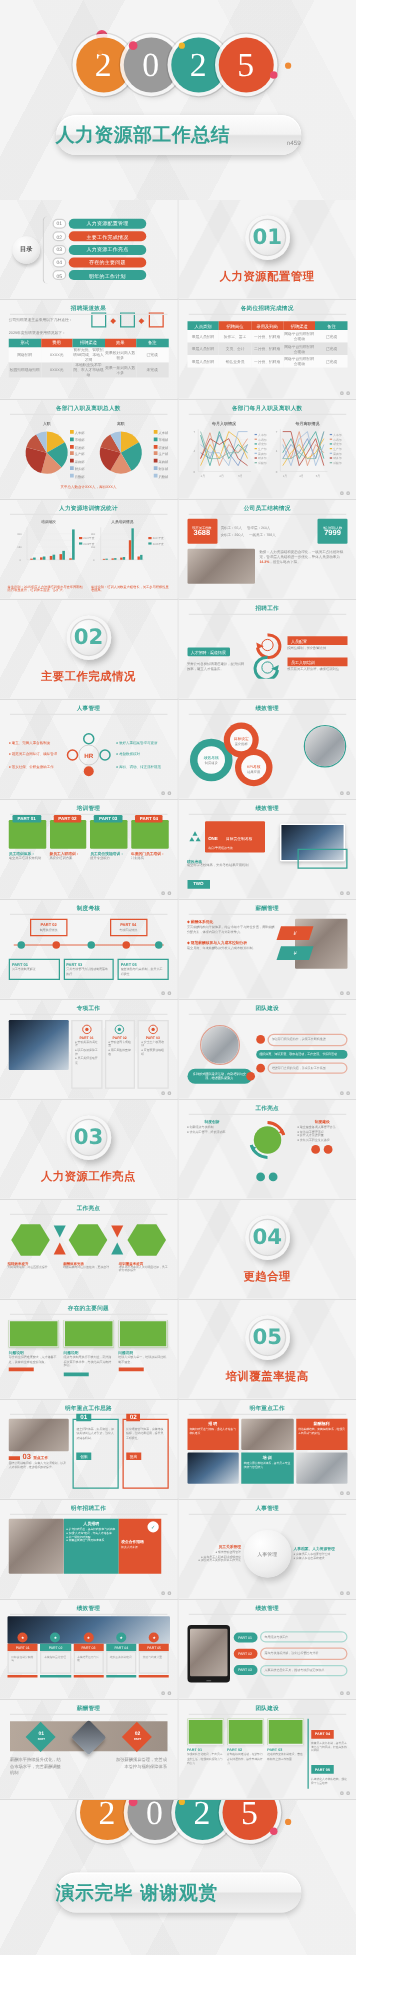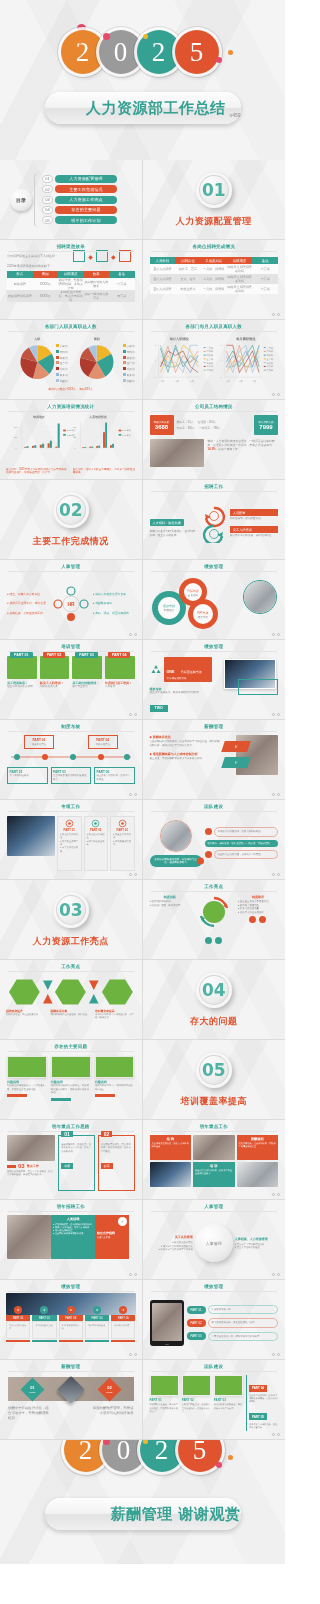--- a/index.html
+++ b/index.html
@@ -48,21 +48,21 @@
   .dot { position:absolute; border-radius:50%; }
   .dot.pink   { background:#e8486c; }
   .dot.yellow { background:#f0b429; }
   .dot.orange { background:#ef8b35; }
 
   .title-pill {
     position: absolute; left: 50%; top: 92px; transform: translateX(-50%);
     width: 196px; height: 32px; border-radius: 16px;
     background: linear-gradient(180deg,#fdfdfd 0%,#f3f3f3 48%,#e2e2e2 52%,#f0f0f0 100%);
     box-shadow: 0 2px 5px rgba(0,0,0,.20), inset 0 1px 0 #fff;
-    display:flex; align-items:center; justify-content:flex-end; gap:4px;
+    display:flex; align-items:center; justify-content:space-between; gap:4px;
   }
   .title-pill .t {
     color:#35a193; font-size:15px; font-weight:bold; letter-spacing:.5px;
     font-family:"DejaVu Sans","Liberation Sans",sans-serif;
   }
   .title-pill .code { color:#8e8e8e; font-size:5px; align-self:flex-end; margin-bottom:6px; }
 
   
   .grid { width: 285px; display: flex; flex-wrap: wrap; background:#fff; }
   .cell {
@@ -988,21 +988,21 @@
       </div>
       <div class="corner-logo"></div>
     </div>
   </div>
 
   <div class="cell">
     <div class="bg"></div>
     <div class="content">
         <div class="sec">
       <div class="sec-circle">04</div>
-      <div class="sec-title">存大的问题</div>
+      <div class="sec-title">更趋合理</div>
     </div>
       </div>
   </div>
 
   <div class="cell">
     <div class="bg"></div>
     <div class="content">
       <div class="hdr">存在的主要问题</div>
       <div class="hdr-rule"></div>
       <div class="pad" style="padding-top:16px;display:flex;gap:4px;">
@@ -1290,16 +1290,16 @@
       <div class="digit d3">5</div>
     </div>
     <span class="dot pink" style="position:absolute;left:103px;top:-2px;width:7px;height:7px;"></span>
     <span class="dot yellow" style="position:absolute;left:143px;top:-1px;width:5px;height:5px;"></span>
     <span class="dot cyan" style="position:absolute;left:106px;top:41px;width:5px;height:5px;"></span>
     <span class="dot pink" style="position:absolute;left:216px;top:22px;width:6px;height:6px;"></span>
     <span class="dot orange" style="position:absolute;left:228px;top:15px;width:5px;height:5px;"></span>
     <span class="dot cyan" style="position:absolute;left:238px;top:27px;width:4px;height:4px;"></span>
 
     <div class="title-pill">
-      <span class="t">薪酬管理 谢谢观赏</span>
+      <span class="t">演示完毕 谢谢观赏</span>
     </div>
   </div>
 </div>
 
 </body></html>

